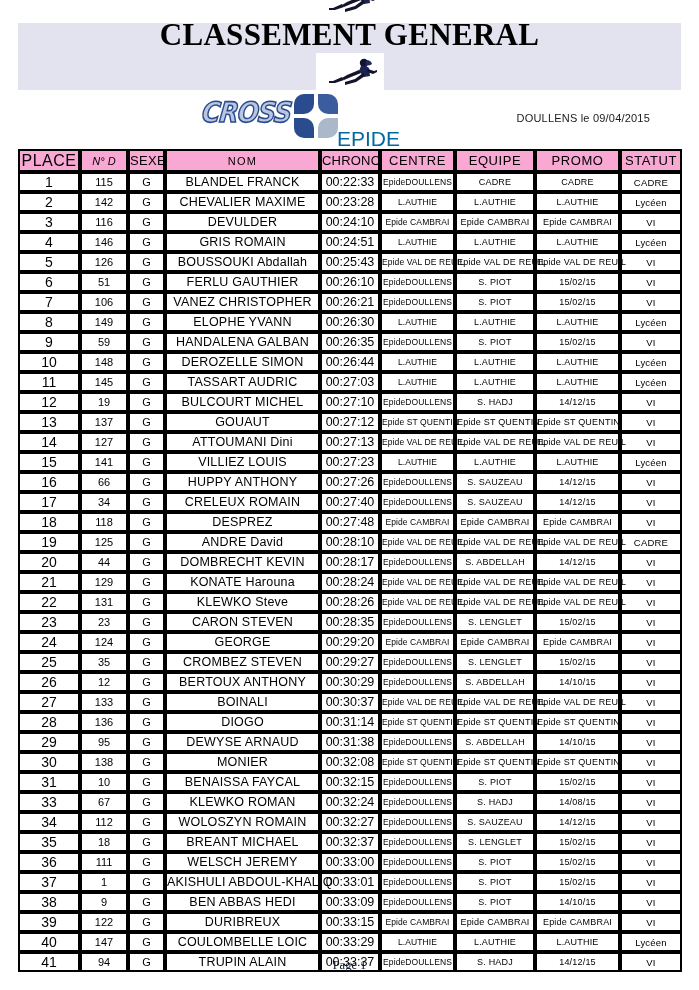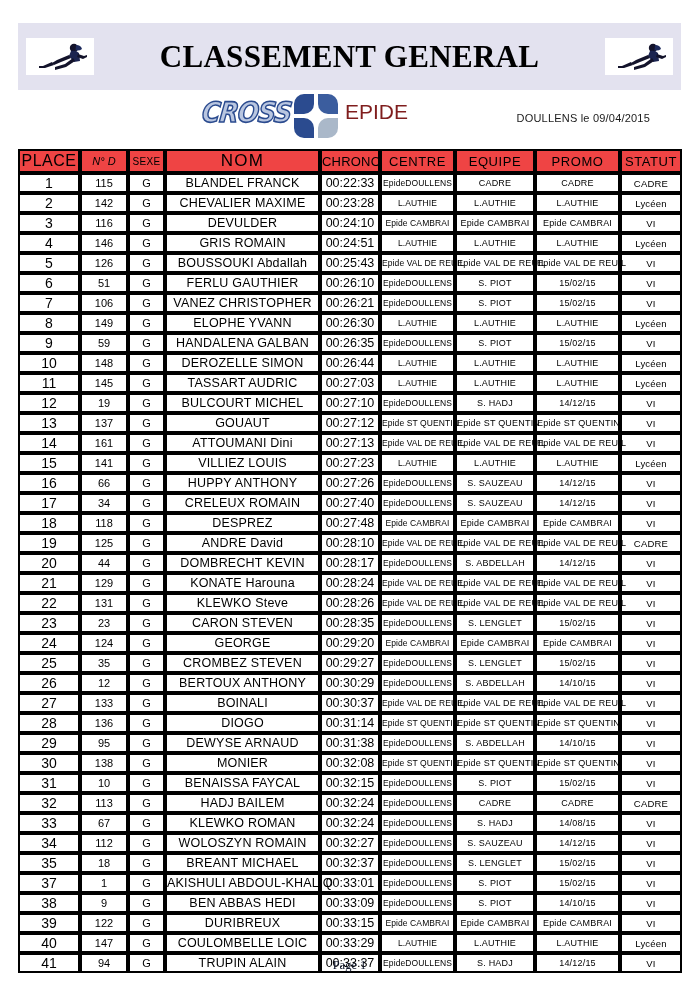--- a/index.html
+++ b/index.html
@@ -19,23 +19,24 @@
   
   .banner {
     position: absolute;
     left: 18px;
     top: 23px;
     width: 663px;
     height: 67px;
     background: #e3e2ef;
     display: flex;
     align-items: center;
-    justify-content: center;
+    justify-content: flex-end;
     box-sizing: border-box;
     padding: 0 8px;
+    flex-direction: column;
   }
   .runner-box {
     width: 68px;
     height: 37px;
     background: #ffffff;
     flex: 0 0 auto;
     display: flex;
     align-items: center;
     justify-content: center;
     overflow: hidden;
@@ -85,27 +86,26 @@
   .epide-mark {
     position: absolute;
     left: 88px;
     top: 0px;
     width: 48px;
     height: 48px;
   }
   .epide-word {
     position: absolute;
     left: 133px;
-    top: 8px;
+    top: 35px;
     font-family: "Liberation Sans", sans-serif;
     font-size: 21px;
-    color: #7f1d1d;
+    color: #0369a1;
     letter-spacing: 0px;
     white-space: nowrap;
-    margin-left: 8px;
   }
   .place-date {
     position: absolute;
     right: 31px;
     top: 22px;
     font-size: 11px;
     color: #1a1a1a;
     white-space: nowrap;
     letter-spacing: 0.2px;
   }
@@ -129,30 +129,30 @@
     border: 2px solid #000000;
     padding: 0;
     height: 16px;
     text-align: center;
     vertical-align: middle;
     overflow: visible;
     white-space: nowrap;
     background-clip: padding-box;
   }
   table.results thead th {
-    background: #ef4444;
+    background: #f9a8d4;
     font-family: "Liberation Sans", sans-serif;
     font-weight: normal;
     color: #000000;
     height: 19px;
   }
   th.h-place { font-size: 16px; font-weight: bold; letter-spacing: 0.5px; }
   th.h-nod   { font-size: 11px; font-style: italic; }
-  th.h-sexe  { font-size: 10px; letter-spacing: 0.3px; }
-  th.h-nom   { font-size: 17px; letter-spacing: 1.2px; }
+  th.h-sexe  { font-size: 13px; letter-spacing: 0.3px; }
+  th.h-nom   { font-size: 11px; letter-spacing: 1.2px; }
   th.h-chrono{ font-size: 13px; letter-spacing: 0.2px; }
   th.h-centre, th.h-equipe, th.h-promo, th.h-statut { font-size: 13px; letter-spacing: 0.6px; }
 
   td.c-place  { font-size: 14px; }
   td.c-nod    { font-size: 11px; }
   td.c-sexe   { font-size: 11px; }
   td.c-nom    { font-size: 12.5px; letter-spacing: 0.2px; }
   td.c-chrono { font-size: 12.5px; }
   td.c-centre { font-size: 8.5px; letter-spacing: 0.1px; }
   td.c-equipe { font-size: 9px; letter-spacing: 0.2px; }
@@ -472,21 +472,21 @@
           <td class="c-equipe">
             <span class="cellspill">Epide ST QUENTIN</span>
           </td>
           <td class="c-promo">
             <span class="cellspill">Epide ST QUENTIN</span>
           </td>
           <td class="c-statut">VI</td>
         </tr>
         <tr>
           <td class="c-place">14</td>
-          <td class="c-nod">161</td>
+          <td class="c-nod">127</td>
           <td class="c-sexe">G</td>
           <td class="c-nom">ATTOUMANI Dini</td>
           <td class="c-chrono">00:27:13</td>
           <td class="c-centre">
             <span class="cellspill">Epide VAL DE REUIL</span>
           </td>
           <td class="c-equipe">
             <span class="cellspill">Epide VAL DE REUIL</span>
           </td>
           <td class="c-promo">
@@ -777,37 +777,20 @@
           </td>
           <td class="c-equipe">
             <span class="cellspill">S. PIOT</span>
           </td>
           <td class="c-promo">
             <span class="cellspill">15/02/15</span>
           </td>
           <td class="c-statut">VI</td>
         </tr>
         <tr>
-          <td class="c-place">32</td>
-          <td class="c-nod">113</td>
-          <td class="c-sexe">G</td>
-          <td class="c-nom">HADJ BAILEM</td>
-          <td class="c-chrono">00:32:24</td>
-          <td class="c-centre">
-            <span class="cellspill">EpideDOULLENS</span>
-          </td>
-          <td class="c-equipe">
-            <span class="cellspill">CADRE</span>
-          </td>
-          <td class="c-promo">
-            <span class="cellspill">CADRE</span>
-          </td>
-          <td class="c-statut">CADRE</td>
-        </tr>
-        <tr>
           <td class="c-place">33</td>
           <td class="c-nod">67</td>
           <td class="c-sexe">G</td>
           <td class="c-nom">KLEWKO ROMAN</td>
           <td class="c-chrono">00:32:24</td>
           <td class="c-centre">
             <span class="cellspill">EpideDOULLENS</span>
           </td>
           <td class="c-equipe">
             <span class="cellspill">S. HADJ</span>
@@ -838,20 +821,37 @@
           <td class="c-place">35</td>
           <td class="c-nod">18</td>
           <td class="c-sexe">G</td>
           <td class="c-nom">BREANT MICHAEL</td>
           <td class="c-chrono">00:32:37</td>
           <td class="c-centre">
             <span class="cellspill">EpideDOULLENS</span>
           </td>
           <td class="c-equipe">
             <span class="cellspill">S. LENGLET</span>
+          </td>
+          <td class="c-promo">
+            <span class="cellspill">15/02/15</span>
+          </td>
+          <td class="c-statut">VI</td>
+        </tr>
+        <tr>
+          <td class="c-place">36</td>
+          <td class="c-nod">111</td>
+          <td class="c-sexe">G</td>
+          <td class="c-nom">WELSCH JEREMY</td>
+          <td class="c-chrono">00:33:00</td>
+          <td class="c-centre">
+            <span class="cellspill">EpideDOULLENS</span>
+          </td>
+          <td class="c-equipe">
+            <span class="cellspill">S. PIOT</span>
           </td>
           <td class="c-promo">
             <span class="cellspill">15/02/15</span>
           </td>
           <td class="c-statut">VI</td>
         </tr>
         <tr>
           <td class="c-place">37</td>
           <td class="c-nod">1</td>
           <td class="c-sexe">G</td>

